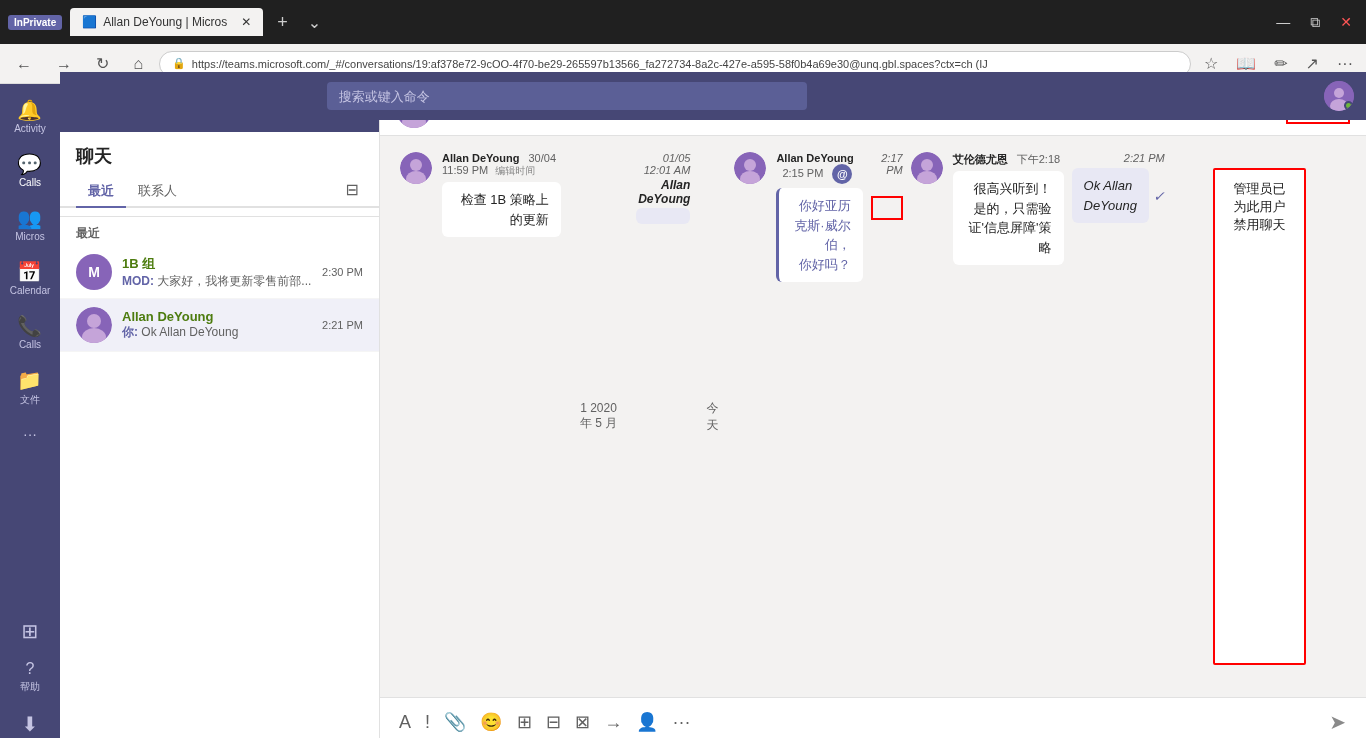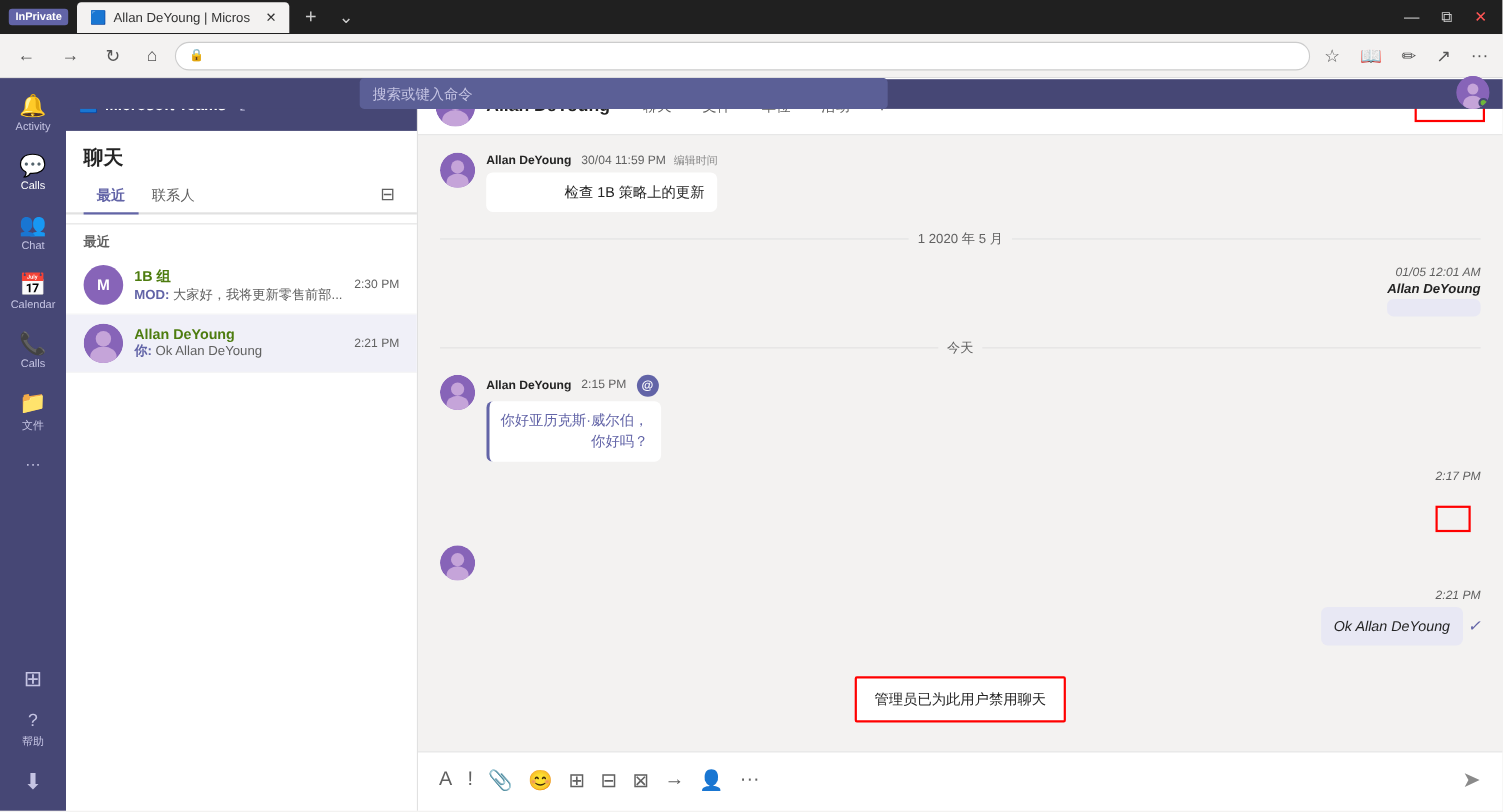--- a/index.html
+++ b/index.html
@@ -1,19 +1,19 @@
 <!DOCTYPE html>
 <html><head>
   <meta charset="utf-8">
   <style>
     * { box-sizing: border-box; margin: 0; padding: 0; }
     body { font-family: 'Segoe UI', sans-serif; font-size: 13px; background: #f3f2f1; overflow: hidden; width: 1366px; height: 738px; }
 
     
-    .browser-chrome { background: #202020; height: 31px; display: flex; align-items: center; padding: 0 8px; gap: 8px; }
+    .browser-chrome { background: #202020; height: 44px; display: flex; align-items: center; padding: 0 8px; gap: 8px; }
     .browser-tab { background: #2d2d2d; color: #ccc; padding: 4px 12px; border-radius: 4px 4px 0 0; font-size: 12px; display: flex; align-items: center; gap: 6px; height: 28px; }
     .browser-tab.active { background: #f3f2f1; color: #333; }
     .browser-controls { display: flex; gap: 8px; margin-left: auto; }
     .browser-btn { color: #ccc; font-size: 14px; cursor: pointer; padding: 2px 6px; }
 
     .browser-toolbar { background: #f3f2f1; height: 40px; display: flex; align-items: center; padding: 0 8px; gap: 8px; border-bottom: 1px solid #ddd; }
     .nav-btn { background: none; border: none; cursor: pointer; font-size: 16px; color: #555; padding: 4px 8px; border-radius: 3px; }
     .address-bar { flex: 1; height: 26px; border: 1px solid #ccc; border-radius: 13px; padding: 0 12px; font-size: 12px; background: white; color: #333; display: flex; align-items: center; }
     .address-bar span { overflow: hidden; white-space: nowrap; text-overflow: ellipsis; font-size: 11px; color: #444; }
     .toolbar-icon-btn { background: none; border: none; cursor: pointer; color: #555; font-size: 16px; padding: 2px 5px; }
@@ -50,21 +50,21 @@
     .chat-time { font-size: 11px; color: #616161; white-space: nowrap; }
 
     
     .chat-main { flex: 1; display: flex; flex-direction: column; background: #f3f2f1; }
     .contact-name { font-size: 16px; font-weight: 600; color: #242424; }
     .chat-header-tabs { display: flex; gap: 4px; margin-left: 8px; }
     .header-tab { padding: 6px 12px; cursor: pointer; font-size: 13px; color: #616161; }
     .header-tab-add { color: #616161; cursor: pointer; font-size: 18px; padding: 4px 8px; }
 
     
-    .messages-area { flex: 1; overflow-y: auto; padding: 16px 20px; display: flex; flex-direction: column; gap: 8px; }
+    .messages-area { flex: 1; overflow-y: auto; padding: 16px 20px; display: flex; flex-direction: row; gap: 8px; }
     .msg-incoming { display: flex; align-items: flex-start; gap: 10px; max-width: 70%; }
     .msg-avatar { width: 32px; height: 32px; border-radius: 50%; overflow: hidden; flex-shrink: 0; }
     .msg-content { display: flex; flex-direction: column; gap: 2px; }
     .msg-sender { font-size: 11px; color: #616161; margin-bottom: 2px; }
     .msg-sender .name { font-weight: 600; color: #242424; }
     .msg-sender .time { color: #616161; margin-left: 6px; }
     .msg-sender .edited { color: #8a8a8a; font-size: 10px; margin-left: 4px; }
     .msg-bubble { background: white; border-radius: 6px; padding: 8px 12px; font-size: 13px; color: #242424; line-height: 1.5; max-width: 480px; text-align: right; }
     .msg-bubble-outgoing { background: #e8e8f4; border-radius: 6px; padding: 8px 12px; font-size: 13px; color: #242424; line-height: 1.5; max-width: 420px; }
     .msg-mention { color: #6264a7; }
@@ -107,20 +107,21 @@
   </div>
 </div>
 
 <div class="browser-toolbar">
   <button class="nav-btn">←</button>
   <button class="nav-btn">→</button>
   <button class="nav-btn">↻</button>
   <button class="nav-btn">⌂</button>
   <div class="address-bar">
     <span style="color:#666;margin-right:6px;">🔒</span>
+    <span>https://teams.microsoft.com/_#/conversations/19:af378e72-9cOO-4f70-be29-265597b13566_fa272734-8a2c-427e-a595-58f0b4a69e30@unq.gbl.spaces?ctx=ch (IJ</span>
   </div>
   <button class="toolbar-icon-btn">☆</button>
   <button class="toolbar-icon-btn">📖</button>
   <button class="toolbar-icon-btn">✏</button>
   <button class="toolbar-icon-btn">↗</button>
   <button class="toolbar-icon-btn">···</button>
 </div>
 
 <div class="app">
 
@@ -128,21 +129,21 @@
     <div class="nav-item">
       <div class="nav-icon">🔔</div>
       <div class="nav-label">Activity</div>
     </div>
     <div class="nav-item active">
       <div class="nav-icon">💬</div>
       <div class="nav-label">Calls</div>
     </div>
     <div class="nav-item">
       <div class="nav-icon">👥</div>
-      <div class="nav-label">Chat</div>
+      <div class="nav-label">Micros</div>
     </div>
     <div class="nav-item">
       <div class="nav-icon">📅</div>
       <div class="nav-label">Calendar</div>
     </div>
     <div class="nav-item">
       <div class="nav-icon">📞</div>
       <div class="nav-label">Calls</div>
     </div>
     <div class="nav-item">
@@ -303,20 +304,27 @@
         </div>
       </div>
 
       <div class="msg-incoming">
         <div class="msg-avatar">
           <svg width="32" height="32" viewBox="0 0 32 32">
               <circle cx="16" cy="16" r="16" fill="#8764b8"></circle>
               <circle cx="16" cy="13" r="6" fill="#c5a4d9"></circle>
               <ellipse cx="16" cy="27" rx="10" ry="8" fill="#c5a4d9"></ellipse>
             </svg>
+        </div>
+        <div class="msg-content">
+          <div class="msg-sender">
+            <span class="name">艾伦德尤恩</span>
+            <span class="time">下午2:18</span>
+          </div>
+          <div class="msg-bubble">很高兴听到！<br>是的，只需验证'信息屏障'策略</div>
         </div>
       </div>
 
       <div class="outgoing-row">
         <div style="display:flex;flex-direction:column;align-items:flex-end;gap:2px;">
           <div class="outgoing-meta">2:21 PM</div>
           <div style="display:flex;align-items:center;gap:4px;">
             <div class="msg-bubble-outgoing">Ok Allan DeYoung</div>
             <span style="color:#6264a7;font-size:14px;">✓</span>
           </div>
@@ -348,24 +356,24 @@
     </div>
   </div>
 </div>
 
 <style>
   .app-top-header {
     position: absolute;
     top: 72px;
     left: 60px;
     right: 0;
-    height: 27px;
+    height: 48px;
     background: #464775;
     display: flex;
-    align-items: flex-end;
+    align-items: center;
     padding: 0 12px;
     gap: 8px;
     z-index: 10;
   }
 </style>
 <div class="app-top-header">
   <div style="flex:1;max-width:480px;margin:0 auto;">
     <input class="search-input" type="text" placeholder="搜索或键入命令" style="">
   </div>
   <div style="margin-left:auto;display:flex;align-items:center;gap:8px;">

